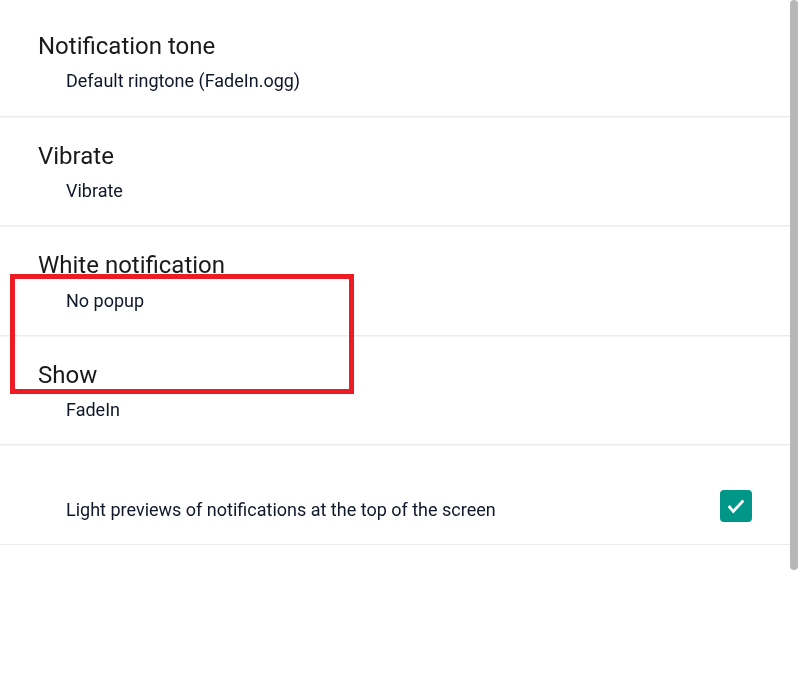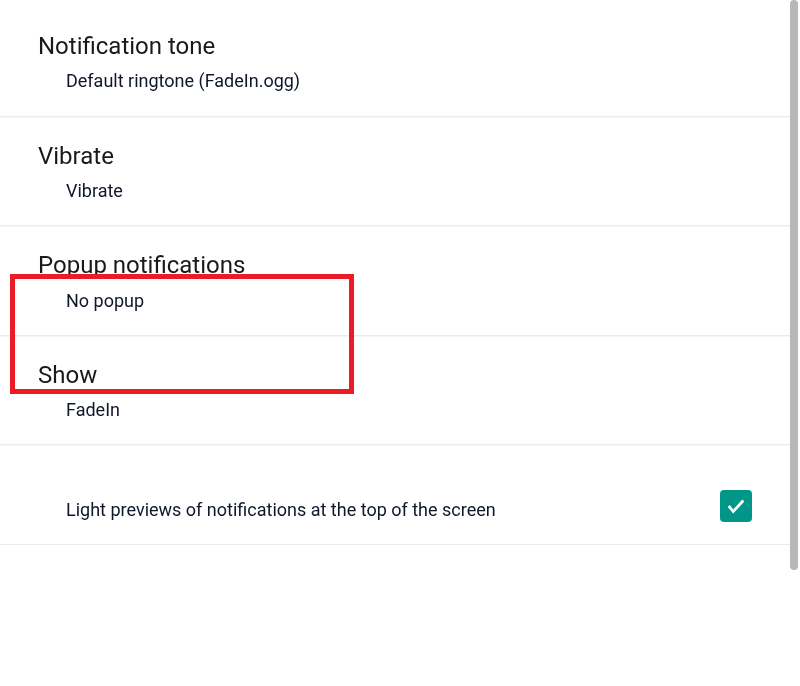--- a/index.html
+++ b/index.html
@@ -104,21 +104,21 @@
 
     <li class="setting-item">
       <div class="setting-text">
         <span class="setting-title">Vibrate</span>
         <span class="setting-subtitle">Vibrate</span>
       </div>
     </li>
 
     <li class="setting-item">
       <div class="setting-text">
-        <span class="setting-title">Popup notifications</span>
+        <span class="setting-title">White notification</span>
         <span class="setting-subtitle">No popup</span>
       </div>
     </li>
 
     <li class="setting-item">
       <div class="setting-text">
         <span class="setting-title">Show</span>
         <span class="setting-subtitle">FadeIn</span>
       </div>
     </li>

